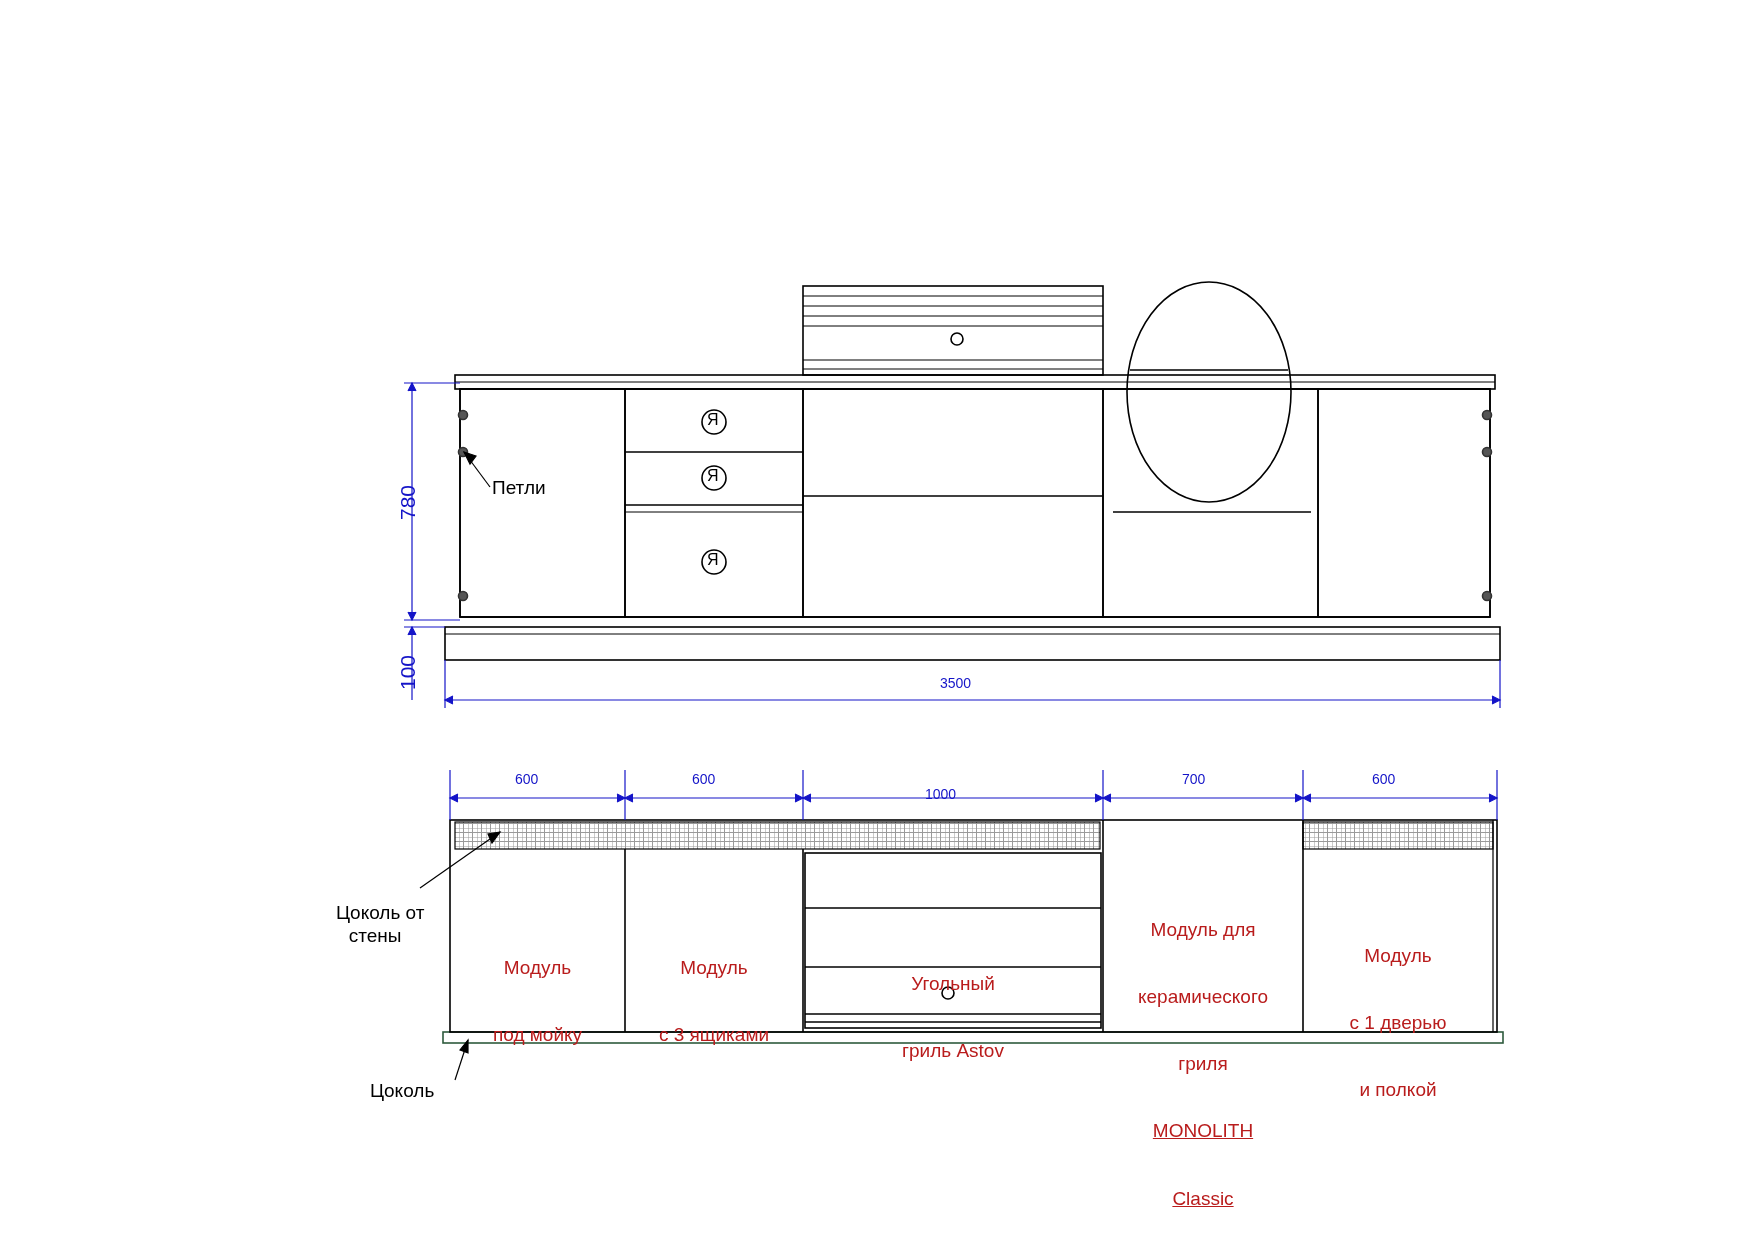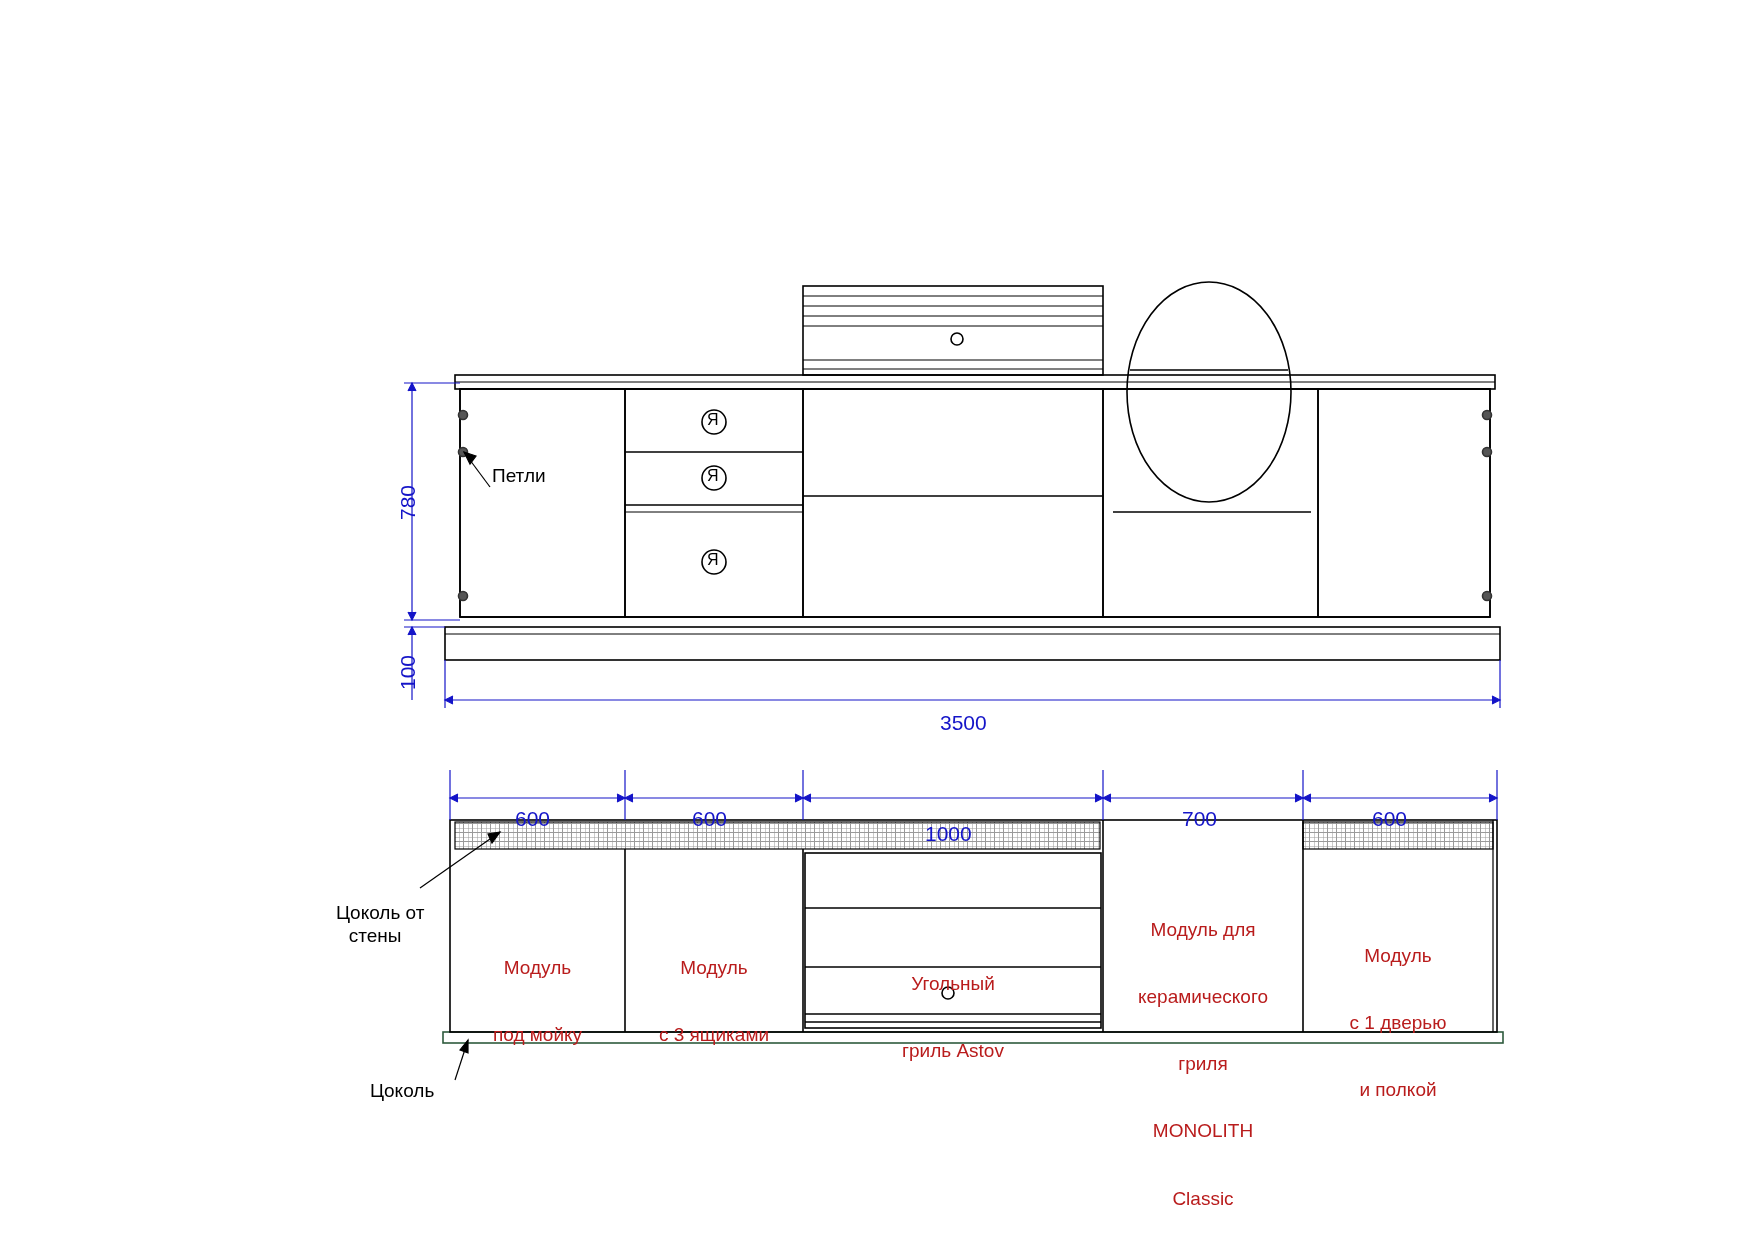--- a/index.html
+++ b/index.html
@@ -22,39 +22,39 @@
   }
   .lbl {
     position: absolute;
     font-family: "Liberation Sans", sans-serif;
     color: #000000;
     white-space: pre;
     line-height: 1.18;
   }
   .dim {
     color: #1414c8;
-    font-size: 21px;
-    margin-top: 36px;
+    font-size: 14px;
   }
   .dim-vert {
     color: #1414c8;
     font-size: 21px;
     transform-origin: left top;
     transform: rotate(-90deg);
   }
   .note {
     font-size: 19px;
     color: #000000;
   }
   .modlbl {
     font-size: 19px;
     color: #b91c1c;
     text-align: center;
   }
   .u {
+    text-decoration: underline;
   }
 </style>
 </head>
 <body>
 
 <svg id="canvas" viewBox="0 0 1754 1240">
   <defs>
     <pattern id="mesh" width="9" height="9" patternUnits="userSpaceOnUse">
       <rect width="9" height="9" fill="#ffffff"></rect>
       <path d="M0 0 H9 M0 4.5 H9 M0 0 V9 M4.5 0 V9" stroke="#9a9a9a" stroke-width="1"></path>
@@ -181,21 +181,21 @@
     <path d="M500 832 L488 834 L492 843 Z" fill="#000000"></path>
     <line x1="455" y1="1080" x2="468" y2="1040"></line>
     <path d="M468 1040 L460 1050 L468 1053 Z" fill="#000000"></path>
   </g>
 </svg>
 
 <div class="lbl dim-vert" style="left:396px; top:520px;">780</div>
 <div class="lbl dim-vert" style="left:396px; top:690px;">100</div>
 <div class="lbl dim" style="left:940px; top:675px;">3500</div>
 
-<div class="lbl note" style="left:492px; top:465px;">Петли</div>
+<div class="lbl note" style="left:492px; top:477px;">Петли</div>
 
 <div class="lbl dim" style="left:515px; top:771px;">600</div>
 <div class="lbl dim" style="left:692px; top:771px;">600</div>
 <div class="lbl dim" style="left:925px; top:786px;">1000</div>
 <div class="lbl dim" style="left:1182px; top:771px;text-align:right;">700</div>
 <div class="lbl dim" style="left:1372px; top:771px;">600</div>
 
 <div class="lbl note" style="left:320px; top:880px; text-align:center; width:110px;">
   <span style="white-space:pre-line;">Цоколь от
 стены</span>

